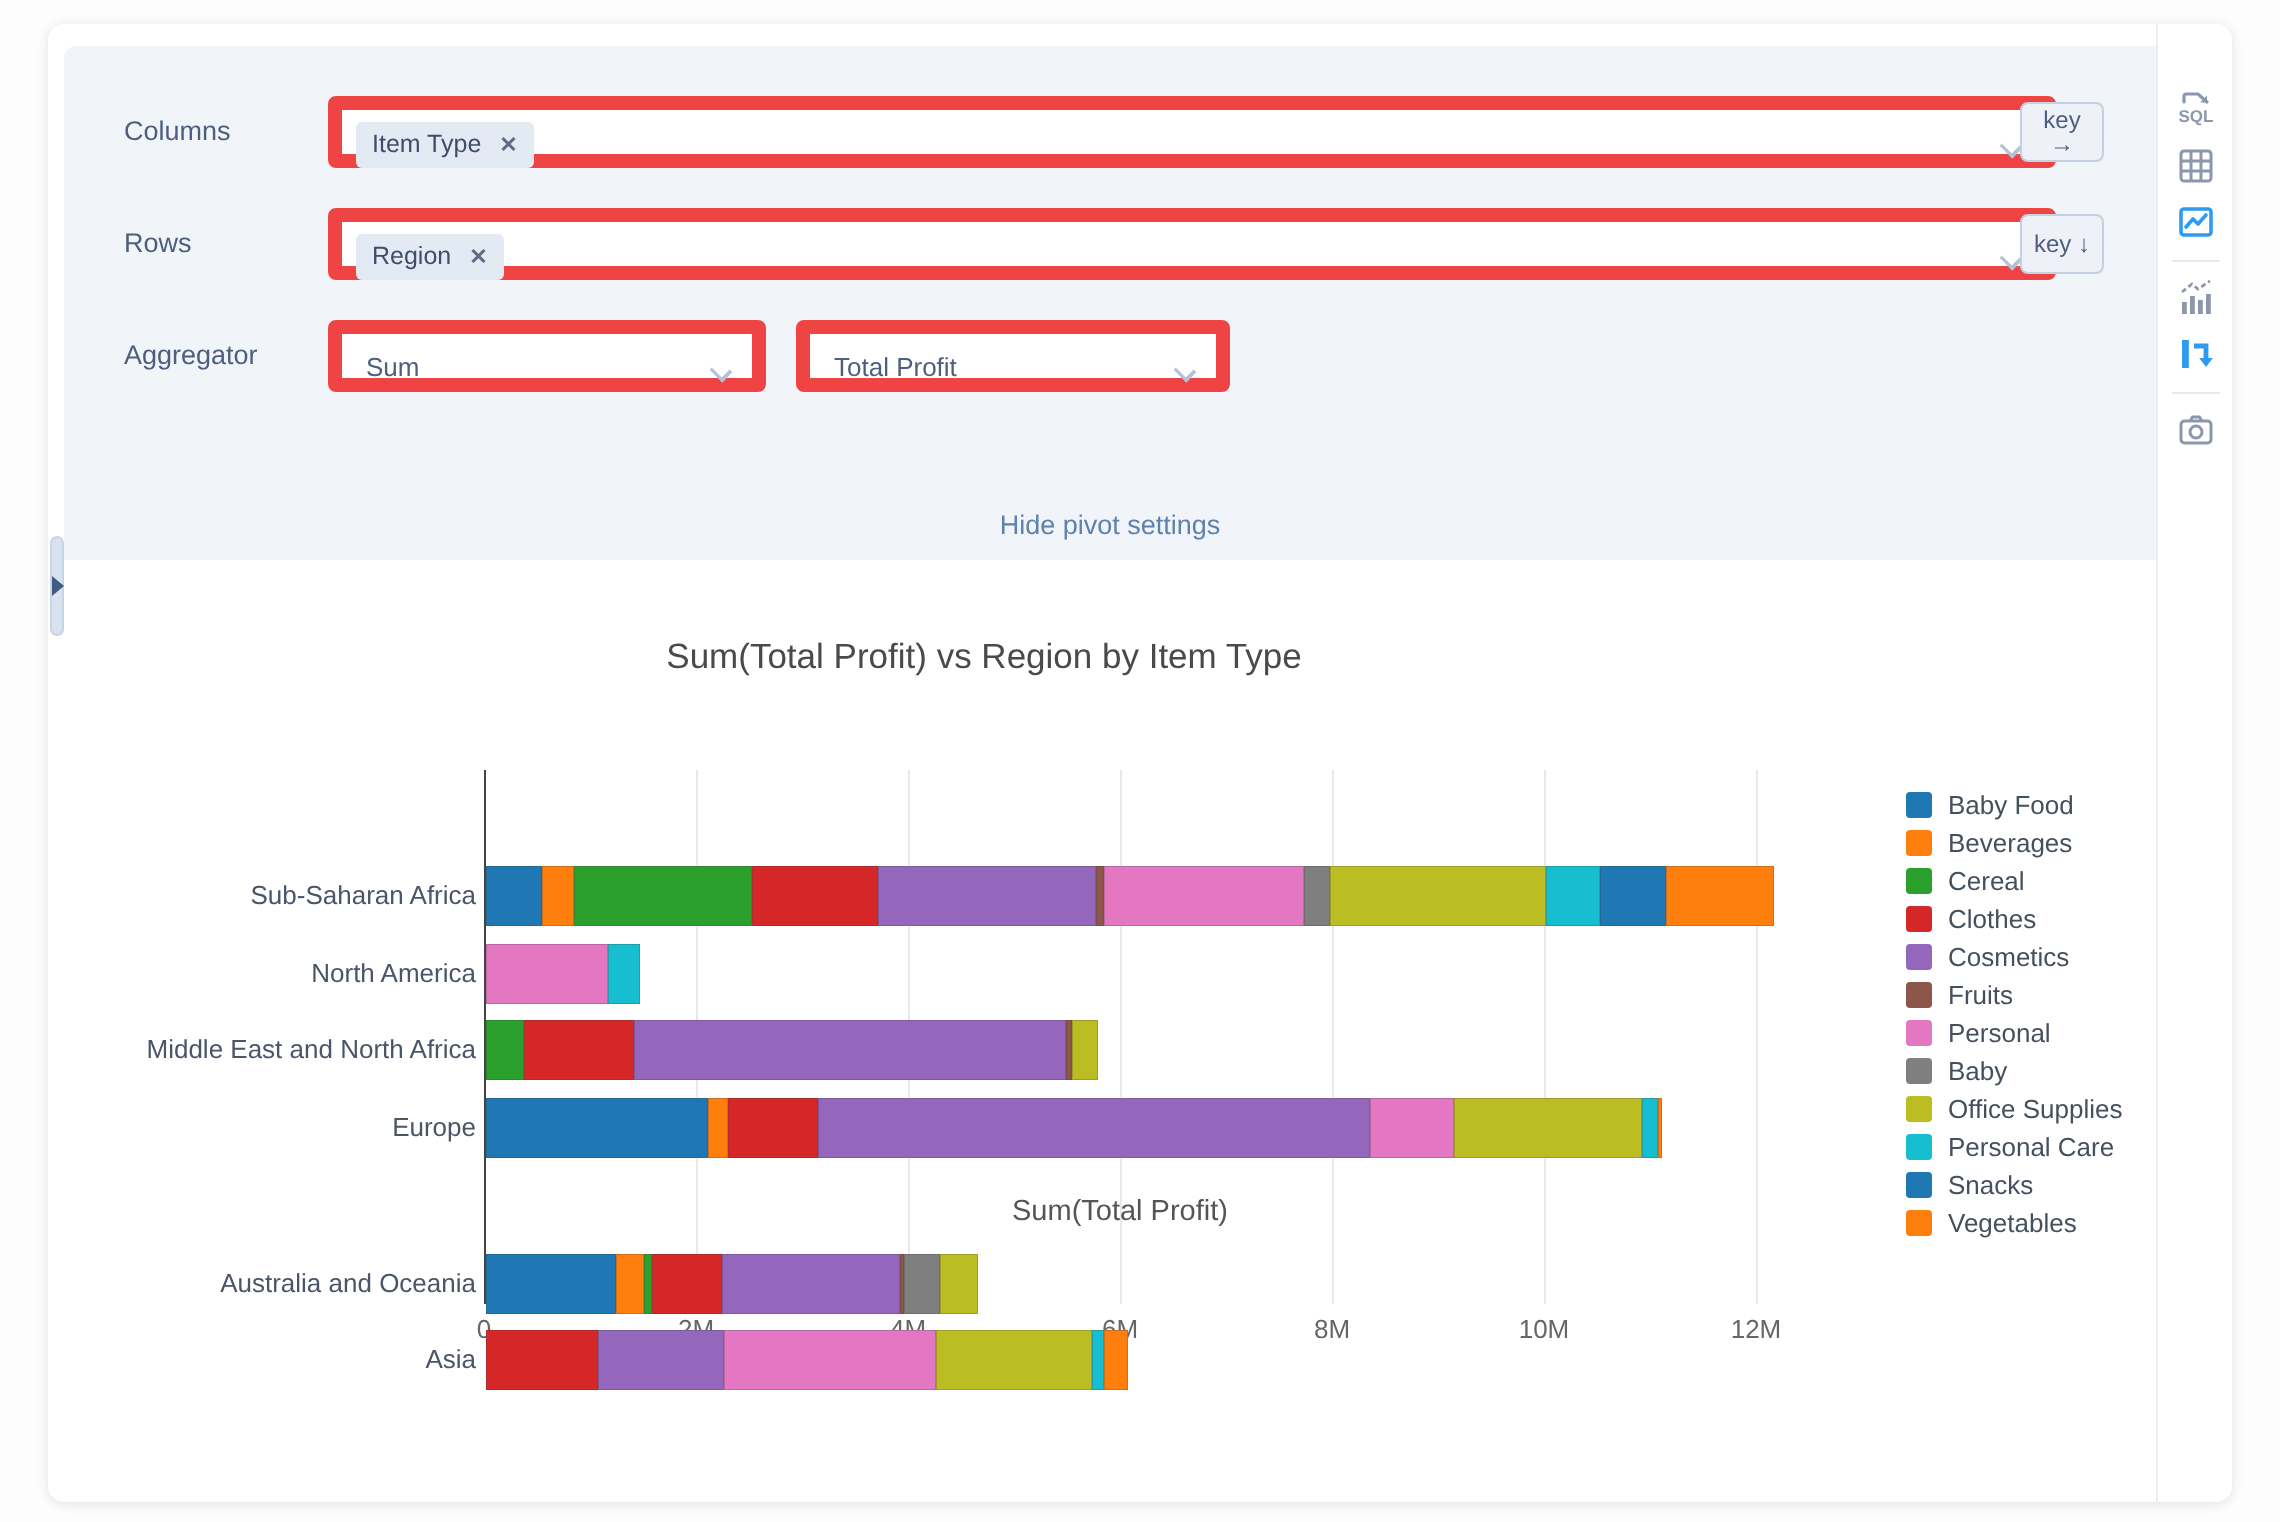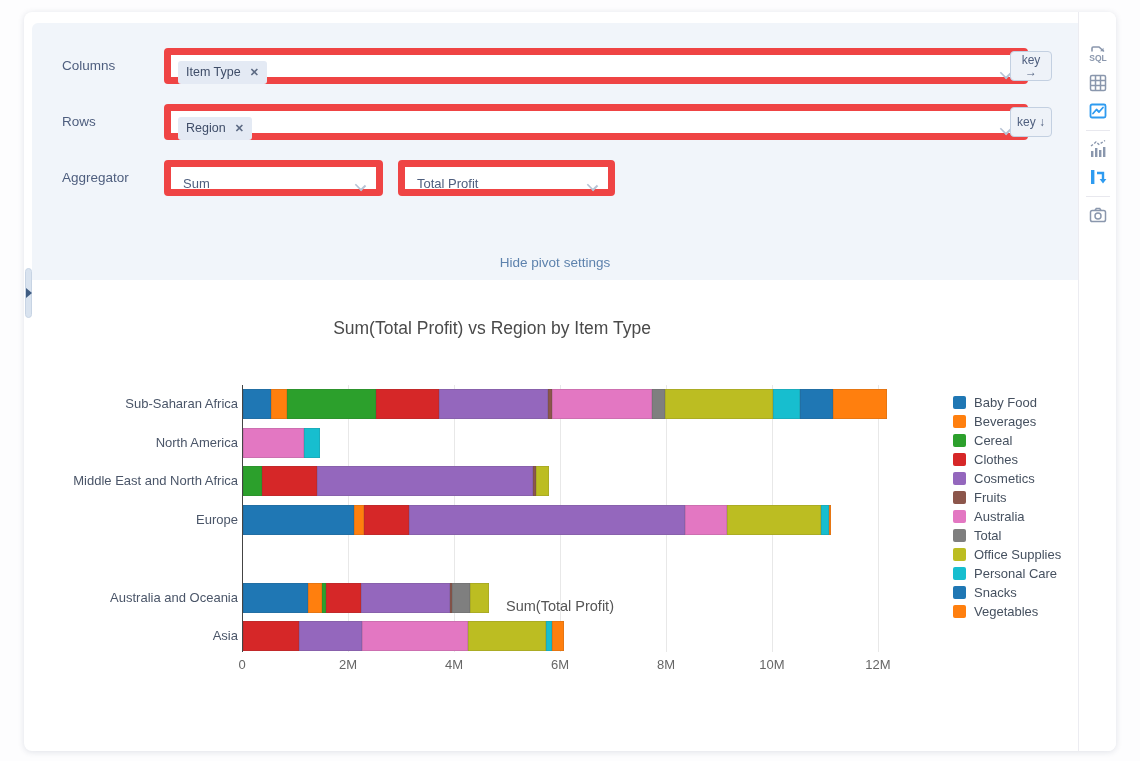--- a/index.html
+++ b/index.html
@@ -31,21 +31,21 @@
   .keybtn .l2 { line-height:11px; font-size:12px; }
   .keybtn.inline { line-height:28px; }
   .sel .val { position:absolute; left:12px; top:0; line-height:34px; font-size:13px; color:#4e5e7e; white-space:nowrap; }
   .hide-link { position:absolute; left:0; top:232px; width:100%; text-align:center; font-size:13.5px; color:#5d82ad; cursor:pointer; }
   
   .chart-section { position:absolute; left:0; top:268px; width:1046px; height:471px; background:#fff; }
   .chart-title { position:absolute; left:0; top:38px; width:920px; text-align:center; font-size:17.5px; color:#4a4a4a; }
   .plot { position:absolute; left:0; top:105px; width:940px; height:350px; }
   .gridline { position:absolute; top:0; width:1px; height:267px; background:#e8e8e8; }
   .yaxis { position:absolute; left:210px; top:0; width:1px; height:267px; background:#444; }
-  .bar-row { position:absolute; left:0; height:30px; }
+  .bar-row { position:absolute; left:0; height:30px;margin-top:44px; }
   .bar-row .cat { position:absolute; left:0; top:0; width:206px; text-align:right; line-height:30px;
           font-size:13px; color:#4a5568; white-space:nowrap; }
   .segs { position:absolute; left:211px; top:0; height:30px; display:flex; }
   .seg { height:30px; box-shadow:inset 0 0 0 0.5px rgba(60,60,60,0.25); }
   .xtick { position:absolute; top:272px; width:70px; margin-left:-35px; text-align:center; font-size:13px; color:#666; }
   .xaxis-label { position:absolute; left:210px; top:318px; width:636px; text-align:center; font-size:14.5px; color:#555; }
   .legend { position:absolute; left:921px; top:113px; }
   .legend-item { display:flex; align-items:center; height:19px; cursor:pointer; }
   .legend-swatch { width:13px; height:13px; border-radius:2px; margin-right:8px; flex:none; }
   .legend-label { font-size:13px; color:#45505f; white-space:nowrap; }
@@ -217,25 +217,25 @@
           <div class="legend-item">
             <div class="legend-swatch" style="background: rgb(148, 103, 189);"></div>
             <div class="legend-label">Cosmetics</div>
           </div>
           <div class="legend-item">
             <div class="legend-swatch" style="background: rgb(140, 86, 75);"></div>
             <div class="legend-label">Fruits</div>
           </div>
           <div class="legend-item">
             <div class="legend-swatch" style="background: rgb(227, 119, 194);"></div>
-            <div class="legend-label">Australia</div>
+            <div class="legend-label">Personal</div>
           </div>
           <div class="legend-item">
             <div class="legend-swatch" style="background: rgb(127, 127, 127);"></div>
-            <div class="legend-label">Total</div>
+            <div class="legend-label">Baby</div>
           </div>
           <div class="legend-item">
             <div class="legend-swatch" style="background: rgb(188, 189, 34);"></div>
             <div class="legend-label">Office Supplies</div>
           </div>
           <div class="legend-item">
             <div class="legend-swatch" style="background: rgb(23, 190, 207);"></div>
             <div class="legend-label">Personal Care</div>
           </div>
           <div class="legend-item">

